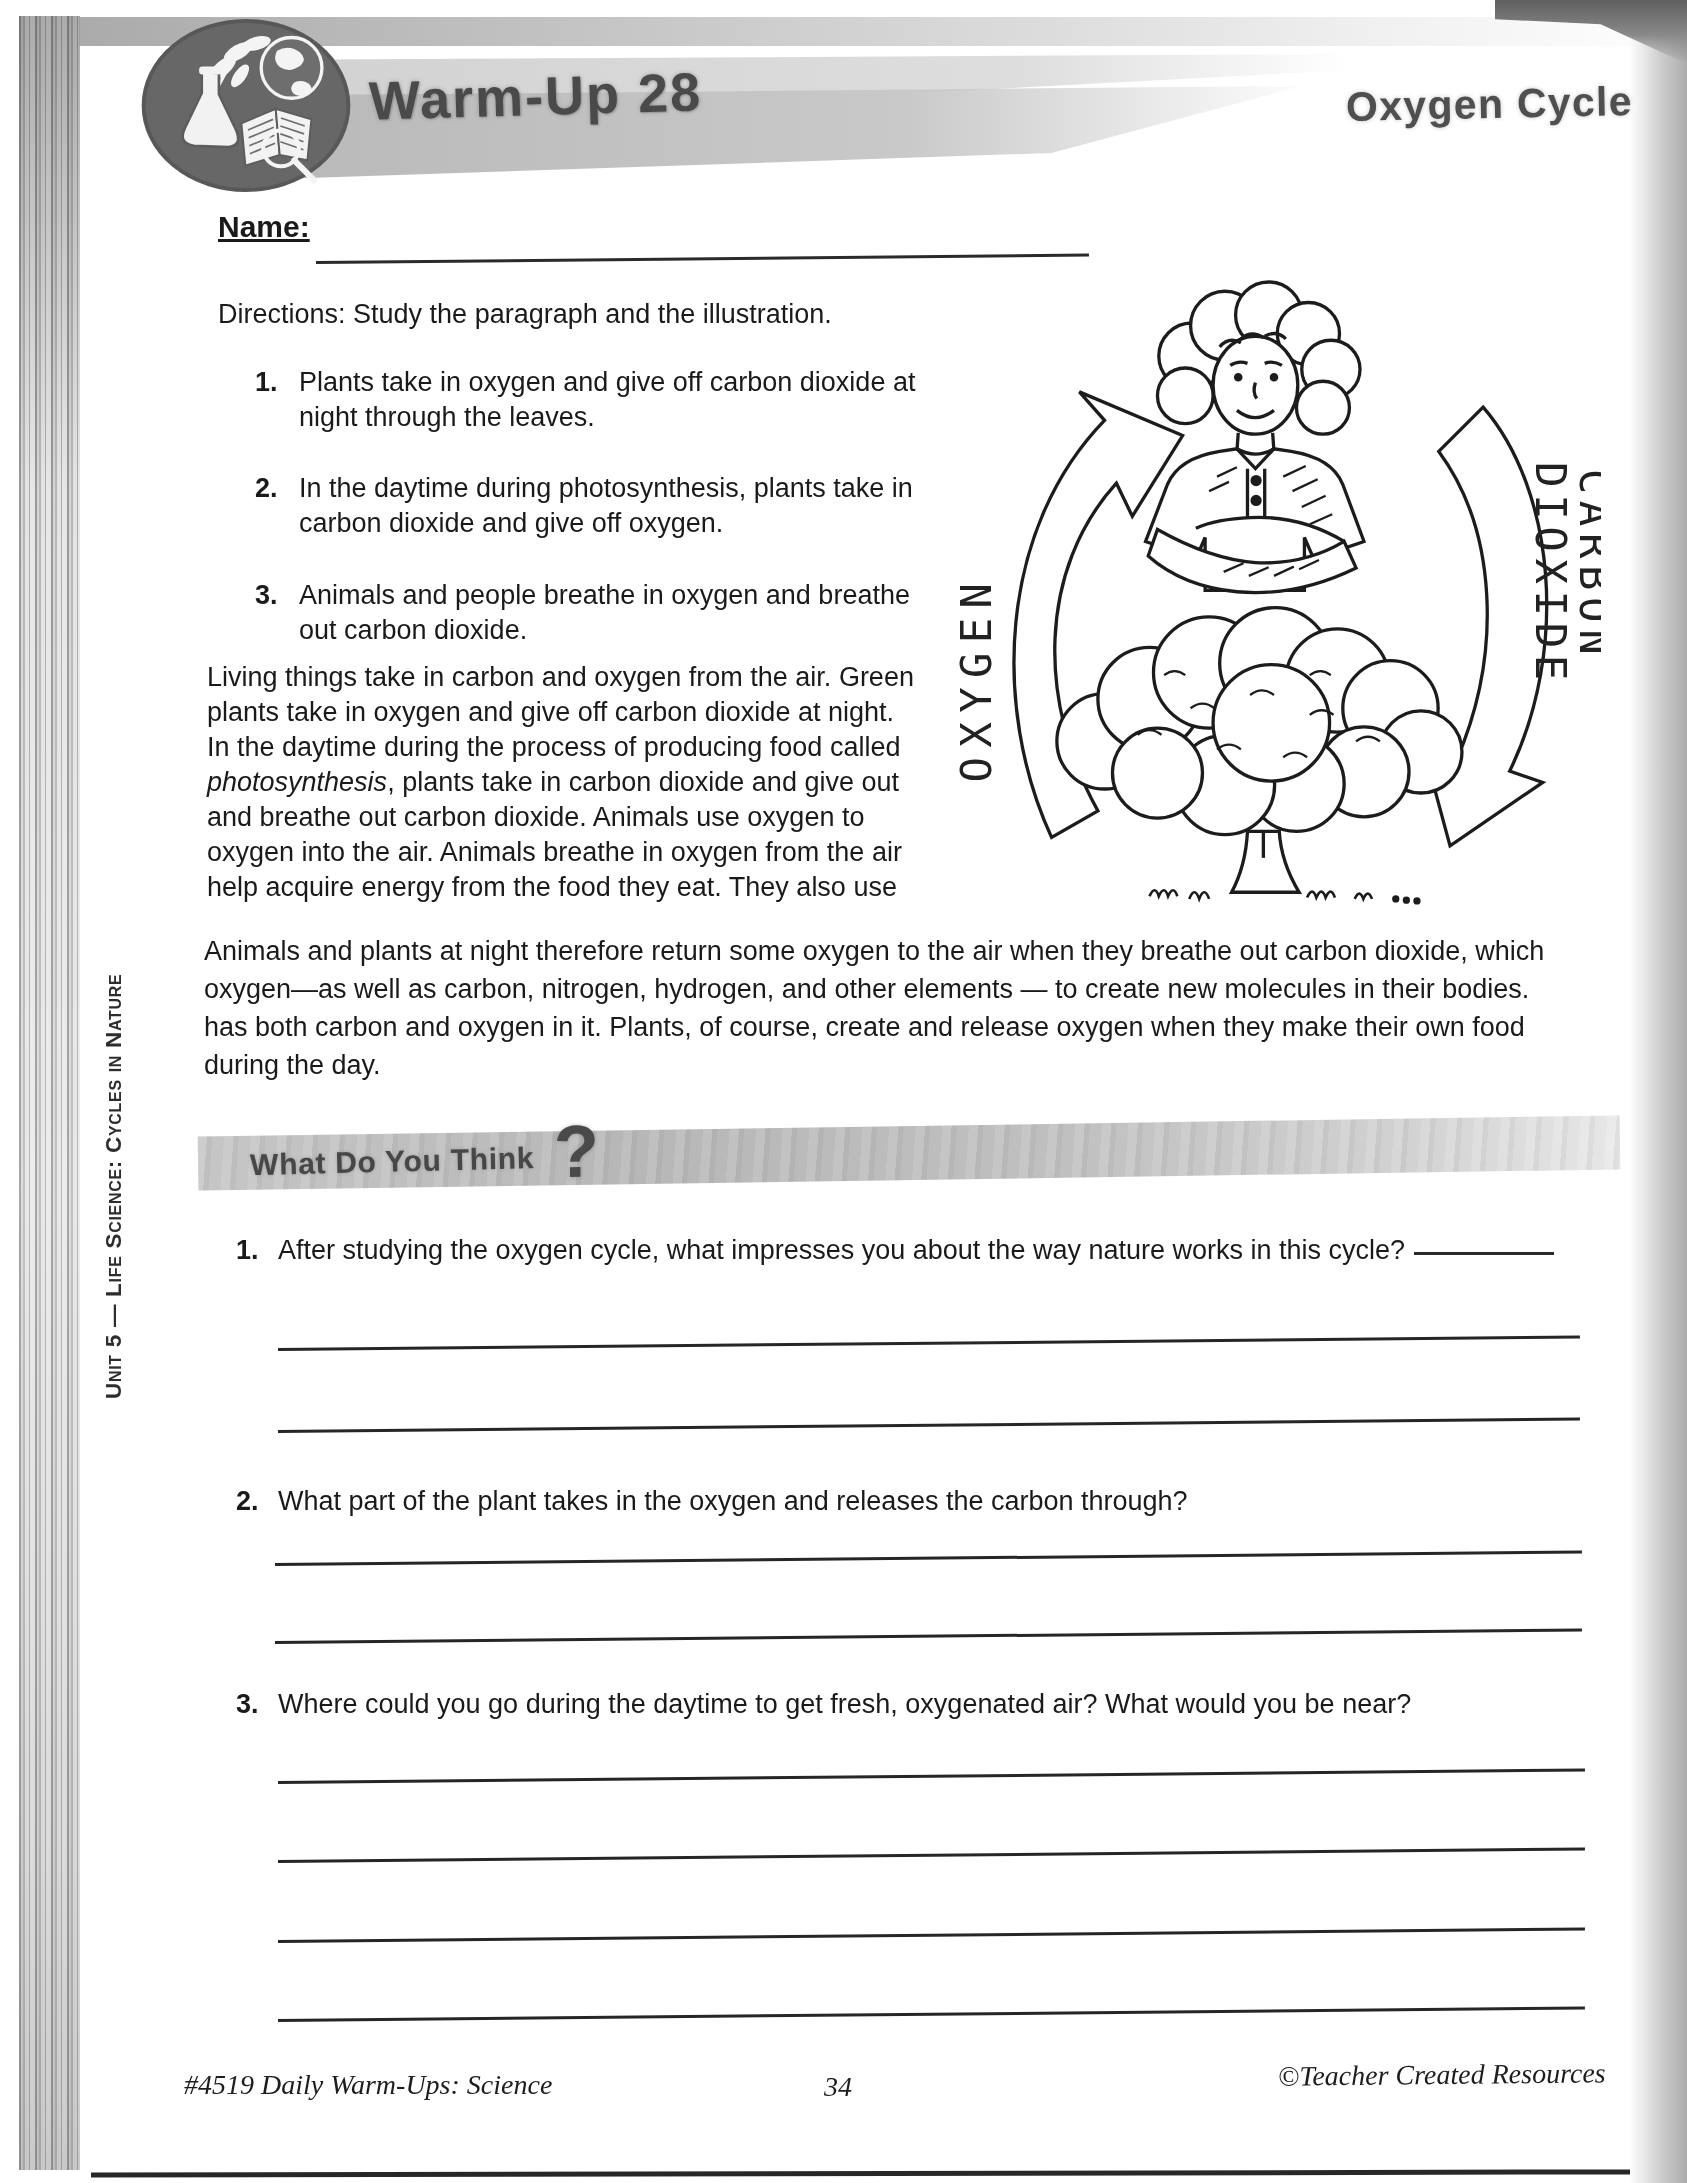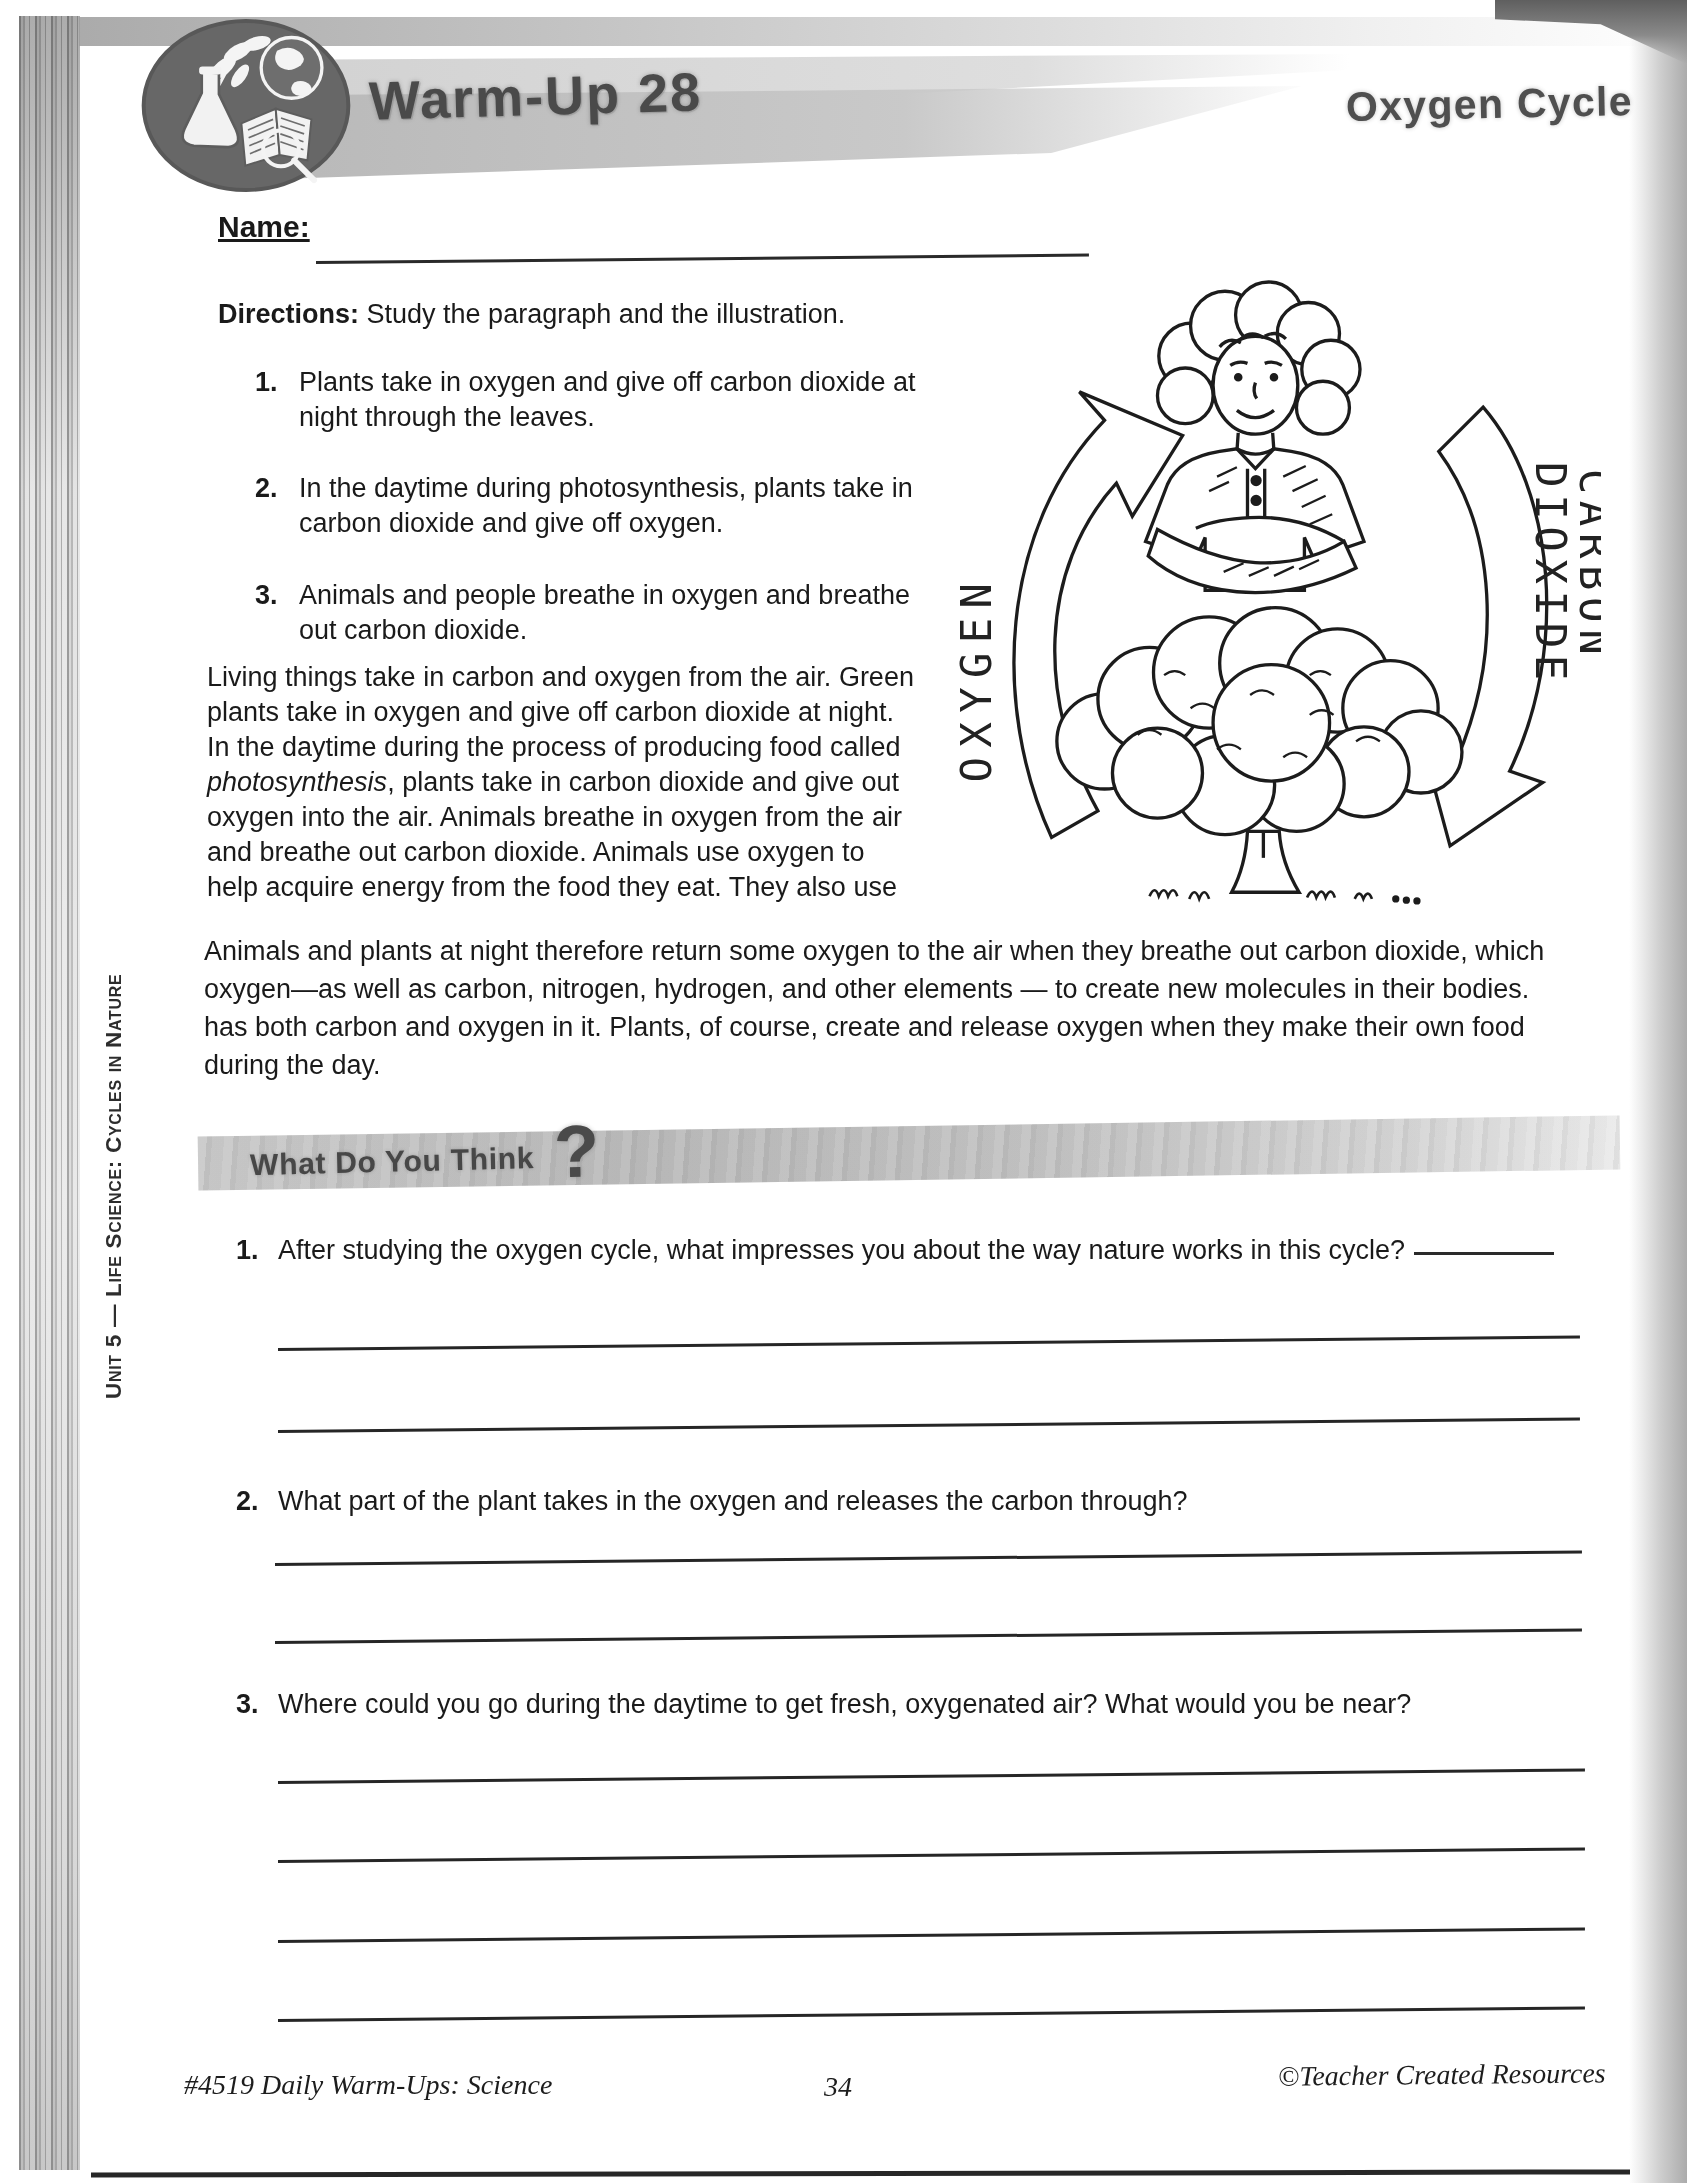--- a/index.html
+++ b/index.html
@@ -40,21 +40,21 @@
   .sidebar-unit{position:absolute;left:101px;top:1399px;width:523px;
     transform:rotate(-90deg);transform-origin:0 0;
     font-weight:700;font-size:22.5px;letter-spacing:0.7px;color:#2d2d2d;
     font-variant-caps:small-caps;white-space:nowrap;}
 
   
   .name-row{position:absolute;left:218px;top:210px;font-weight:700;font-size:30px;text-decoration:underline;}
   .name-line{position:absolute;left:316px;top:261px;width:773px;height:3.3px;background:#2a2a2a;
     transform:rotate(-0.55deg);transform-origin:left center;}
   .directions{position:absolute;left:218px;top:299px;font-size:27px;}
-  .directions b{font-weight:700;}
+  .directions b{font-weight:400;}
   .fact{position:absolute;font-size:27px;line-height:35px;}
   .fact .num{position:absolute;left:-44px;font-weight:700;}
   .para-narrow{position:absolute;left:207px;top:660px;font-size:27px;line-height:35px;width:781px;}
   .para-wide{position:absolute;left:204px;top:932px;font-size:27px;line-height:38px;width:1403px;}
   .ital{font-style:italic;}
 
   
   .illus{position:absolute;left:939px;top:278px;width:662px;height:652px;}
   .illus text{font-family:"DejaVu Sans Mono", monospace;fill:#222;font-size:64px;}
 
@@ -150,22 +150,22 @@
     <span class="num">3.</span>
     <div>Animals and people breathe in oxygen and breathe</div>
     <div>out carbon dioxide.</div>
   </div>
 
   <div class="para-narrow">
     <div>Living things take in carbon and oxygen from the air.  Green</div>
     <div>plants take in oxygen and give off carbon dioxide at night.</div>
     <div>In the daytime during the process of producing food called</div>
     <div><span class="ital">photosynthesis</span><span>, plants take in carbon dioxide and give out</span></div>
+    <div>and breathe out carbon dioxide.  Animals use oxygen to</div>
     <div>oxygen into the air.  Animals breathe in oxygen from the air</div>
-    <div>and breathe out carbon dioxide.  Animals use oxygen to</div>
     <div>help acquire energy from the food they eat.  They also use</div>
   </div>
 
   <div class="para-wide">
     <div>Animals and plants at night therefore return some oxygen to the air when they breathe out carbon dioxide, which</div>
     <div>oxygen—as well as carbon, nitrogen, hydrogen, and other elements — to create new molecules in their bodies.</div>
     <div>has both carbon and oxygen in it.  Plants, of course, create and release oxygen when they make their own food</div>
     <div>during the day.</div>
   </div>
 

